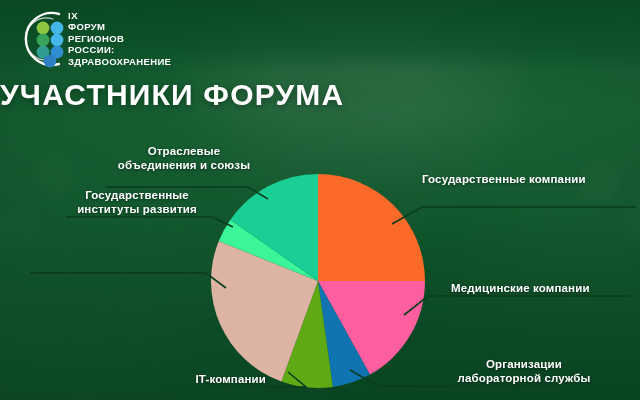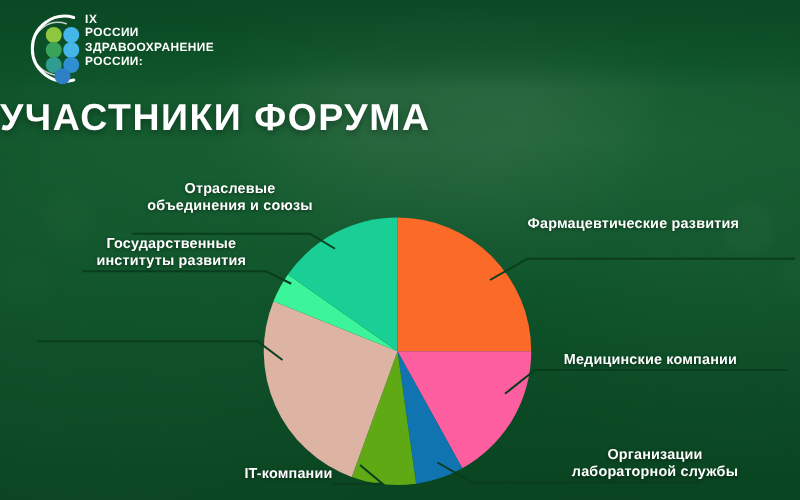--- a/index.html
+++ b/index.html
@@ -96,23 +96,24 @@
       <circle cx="31" cy="20" r="6.4" fill="#8ec63f"></circle>
       <circle cx="45" cy="20" r="6.4" fill="#45b6e8"></circle>
       <circle cx="31" cy="32" r="6.4" fill="#3aa35a"></circle>
       <circle cx="45" cy="32" r="6.4" fill="#45b6e8"></circle>
       <circle cx="31" cy="44" r="6.4" fill="#2f9d8f"></circle>
       <circle cx="45" cy="44" r="6.4" fill="#2f8fd0"></circle>
       <circle cx="38" cy="53" r="6.4" fill="#2f7fc4"></circle>
     </svg>
     <div class="logo-text">
       <div class="roman">IX</div>
-      <div>РОССИИ</div>
+      <div>ФОРУМ</div>
+      <div>РЕГИОНОВ</div>
+      <div>РОССИИ:</div>
       <div>ЗДРАВООХРАНЕНИЕ</div>
-      <div>РОССИИ:</div>
     </div>
   </div>
 
   <div class="title">УЧАСТНИКИ ФОРУМА</div>
 
   <div class="chart-wrap">
     <svg class="chart-svg" width="640" height="400" viewBox="0 0 640 400">
       <g id="pie-slices">
           <path d="M 318 281 L 318.00 174.00 A 107 107 0 0 1 425.00 281.00 Z" fill="#fb6a28">
             <title>Фармацевтические компании — 25%</title>
@@ -141,21 +142,21 @@
         <path d="M404 315 L428 296 L630 296"></path>
         <path d="M350 370 L378 386 L560 386"></path>
         <path d="M288 372 L306 387 L266 387"></path>
         <path d="M226 288 L206 273 L30 273"></path>
         <path d="M233 227 L213 217 L66 217"></path>
         <path d="M268 199 L248 187 L106 187"></path>
       </g>
     </svg>
   </div>
 
-  <div class="lbl right" style="left:422px;top:172px;width:214px;">Фармацевтические развития</div>
+  <div class="lbl right" style="left:422px;top:172px;width:214px;">Государственные компании</div>
 
   <div class="lbl right" style="left:436px;top:281px;width:200px;margin-left:15px;">Медицинские компании</div>
 
   <div class="lbl left" style="left:116px;top:372px;width:150px;">IT-компании</div>
 
   <div class="lbl center" style="left:424px;top:357px;width:200px;">Организации
 лабораторной службы</div>
 
 
   <div class="lbl center" style="left:52px;top:188px;width:170px;">Государственные

